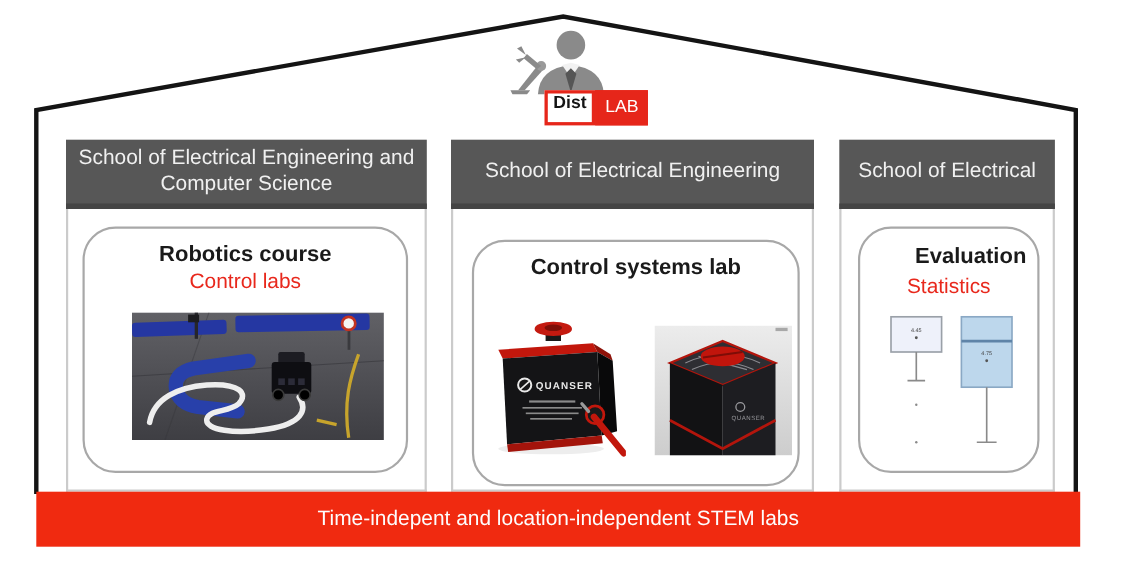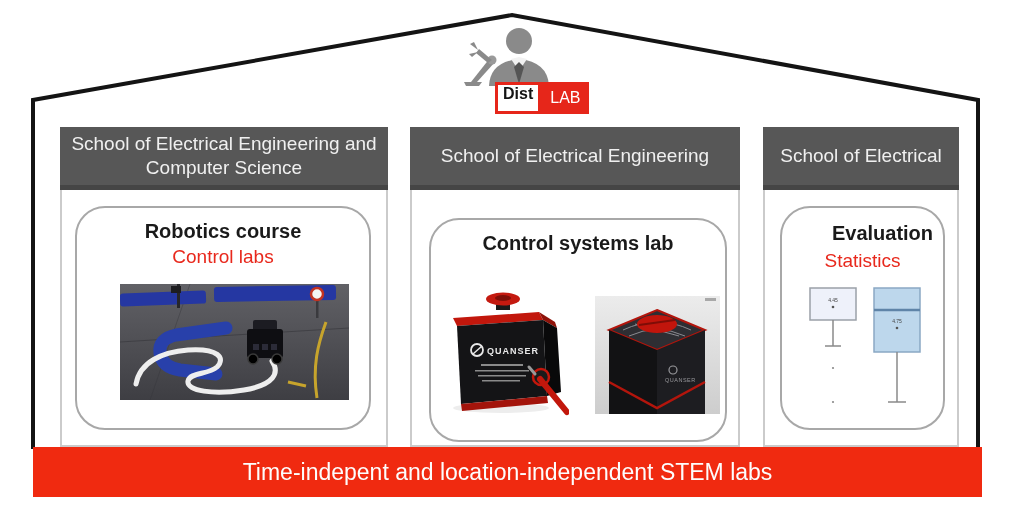--- a/index.html
+++ b/index.html
@@ -60,21 +60,21 @@
     position:absolute; left:0; width:100%; text-align:center;
     font-size:19px; color:#e8281c;
   }
   .t1 { top:12px; } .s1 { top:38px; }
 
   .img-abs { position:absolute; display:block; }
 
   
   .banner {
     position:absolute; left:33px; top:447px; width:949px; height:50px;
-    background:#f02a10; color:#fdfdfd; font-size:23px;
+    background:#f02a10; color:#fdfdfd; font-size:19px;
     display:flex; align-items:center; justify-content:center; text-align:center;
   }
 </style>
 </head>
 <body>
 
 <div class="canvas">
 
   <svg class="house-svg" viewBox="0 0 1024 510">
     <polyline points="33,449 33,100 512,15 978,100 978,449" fill="none" stroke="#141414" stroke-width="4" stroke-linejoin="miter"></polyline>

